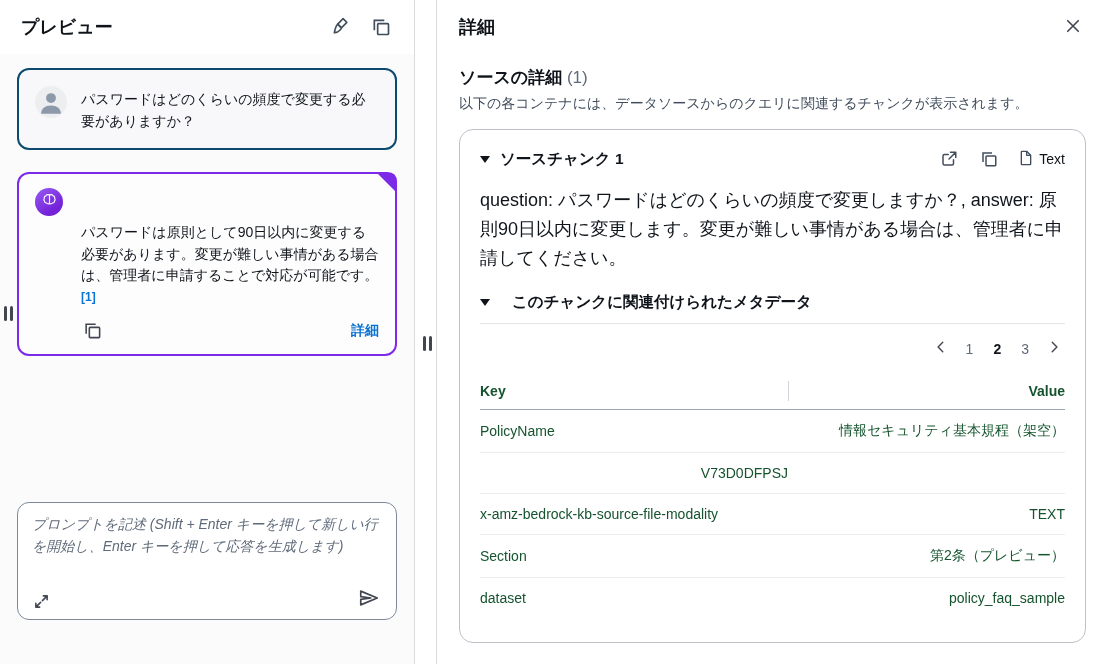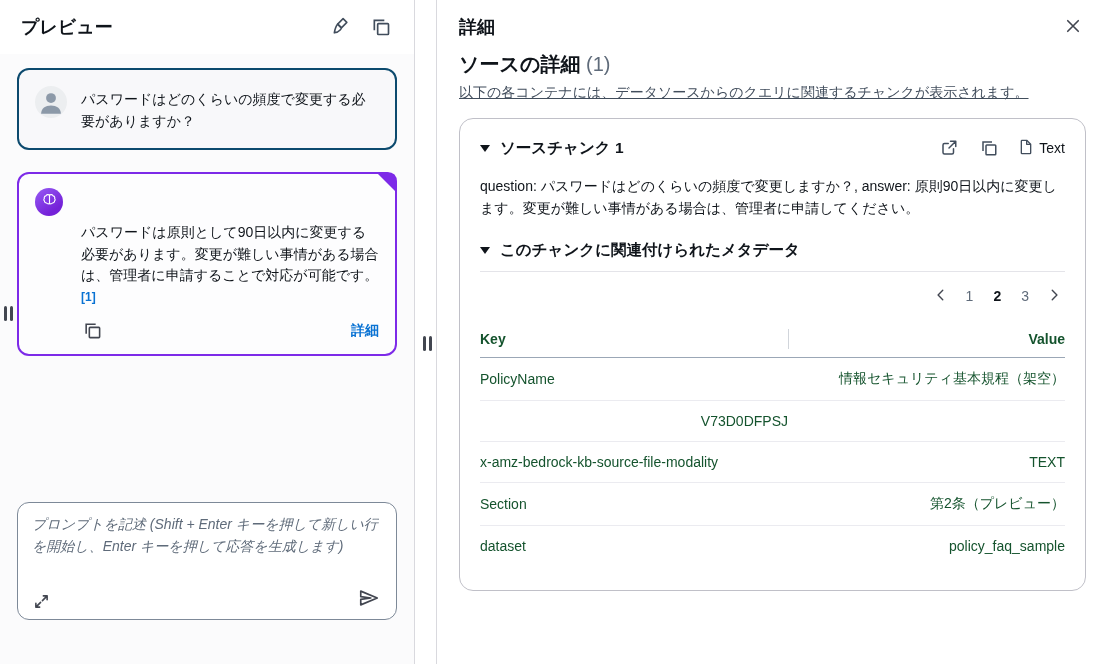--- a/index.html
+++ b/index.html
@@ -78,39 +78,39 @@
   .details-panel{
     flex:1; height:664px; background:#fff; padding:0 21px 0 22px;
     display:flex; flex-direction:column; overflow:hidden;
   }
   .details-header{
     height:50px; display:flex; align-items:center; justify-content:space-between; padding-top:4px;
   }
   .details-title{ font-size:18px; font-weight:700; }
   .close-btn{ background:none; border:none; cursor:pointer; color:#424650; padding:4px; }
 
-  .source-section-title{ font-size:20px; font-weight:700; margin-top:1px; }
+  .source-section-title{ font-size:17px; font-weight:700; margin-top:16px; }
   .source-count{ color:#5f6b7a; font-weight:400; }
-  .source-desc{ color:#414d5c; margin-top:6px; font-size:14px;text-decoration:underline; }
+  .source-desc{ color:#414d5c; margin-top:6px; font-size:14px; }
 
   .chunk-card{
     border:1px solid #c0c0c8; border-radius:14px; background:#fff;
     margin-top:16px; padding:18px 20px 24px 20px;
   }
   .chunk-header{ display:flex; align-items:center; justify-content:space-between; }
   .chunk-title-row{ display:flex; align-items:center; gap:10px; cursor:pointer; }
   .caret{ width:0; height:0; border-left:5.5px solid transparent; border-right:5.5px solid transparent; border-top:7px solid #0f141a; display:inline-block; }
   .chunk-title{ font-size:15.5px; font-weight:700; }
   .chunk-actions{ display:flex; align-items:center; gap:18px; }
   .text-btn{ display:flex; align-items:center; gap:5px; background:none; border:none; cursor:pointer; color:#414d5c; font-size:14px; font-family:inherit; }
   .text-btn-label{ color:#0f141a; }
 
-  .chunk-body{ margin-top:16px; line-height:1.6; font-size:14px; }
-
-  .meta-header{ display:flex; align-items:center; gap:10px; margin-top:20px; cursor:pointer; }
+  .chunk-body{ margin-top:16px; line-height:1.6; font-size:18px; }
+
+  .meta-header{ display:flex; align-items:center; gap:22px; margin-top:20px; cursor:pointer; }
   .meta-title{ font-size:15.5px; font-weight:700; }
   .meta-divider{ border:none; border-top:1px solid #e4e4e9; margin-top:10px; }
 
   .pagination{ display:flex; justify-content:flex-end; align-items:center; gap:8px; margin-top:14px; }
   .page-btn{ background:none; border:none; cursor:pointer; font-size:14px; color:#5f6b7a; font-family:inherit; padding:2px 6px; }
   .page-btn.current{ color:#0f141a; font-weight:700; }
   .page-arrow{ background:none; border:none; cursor:pointer; color:#424650; padding:2px 4px; display:flex; align-items:center; }
 
   .meta-table{ margin-top:16px; }
   .mt-row{ display:grid; grid-template-columns:308px 1fr; align-items:center; }

